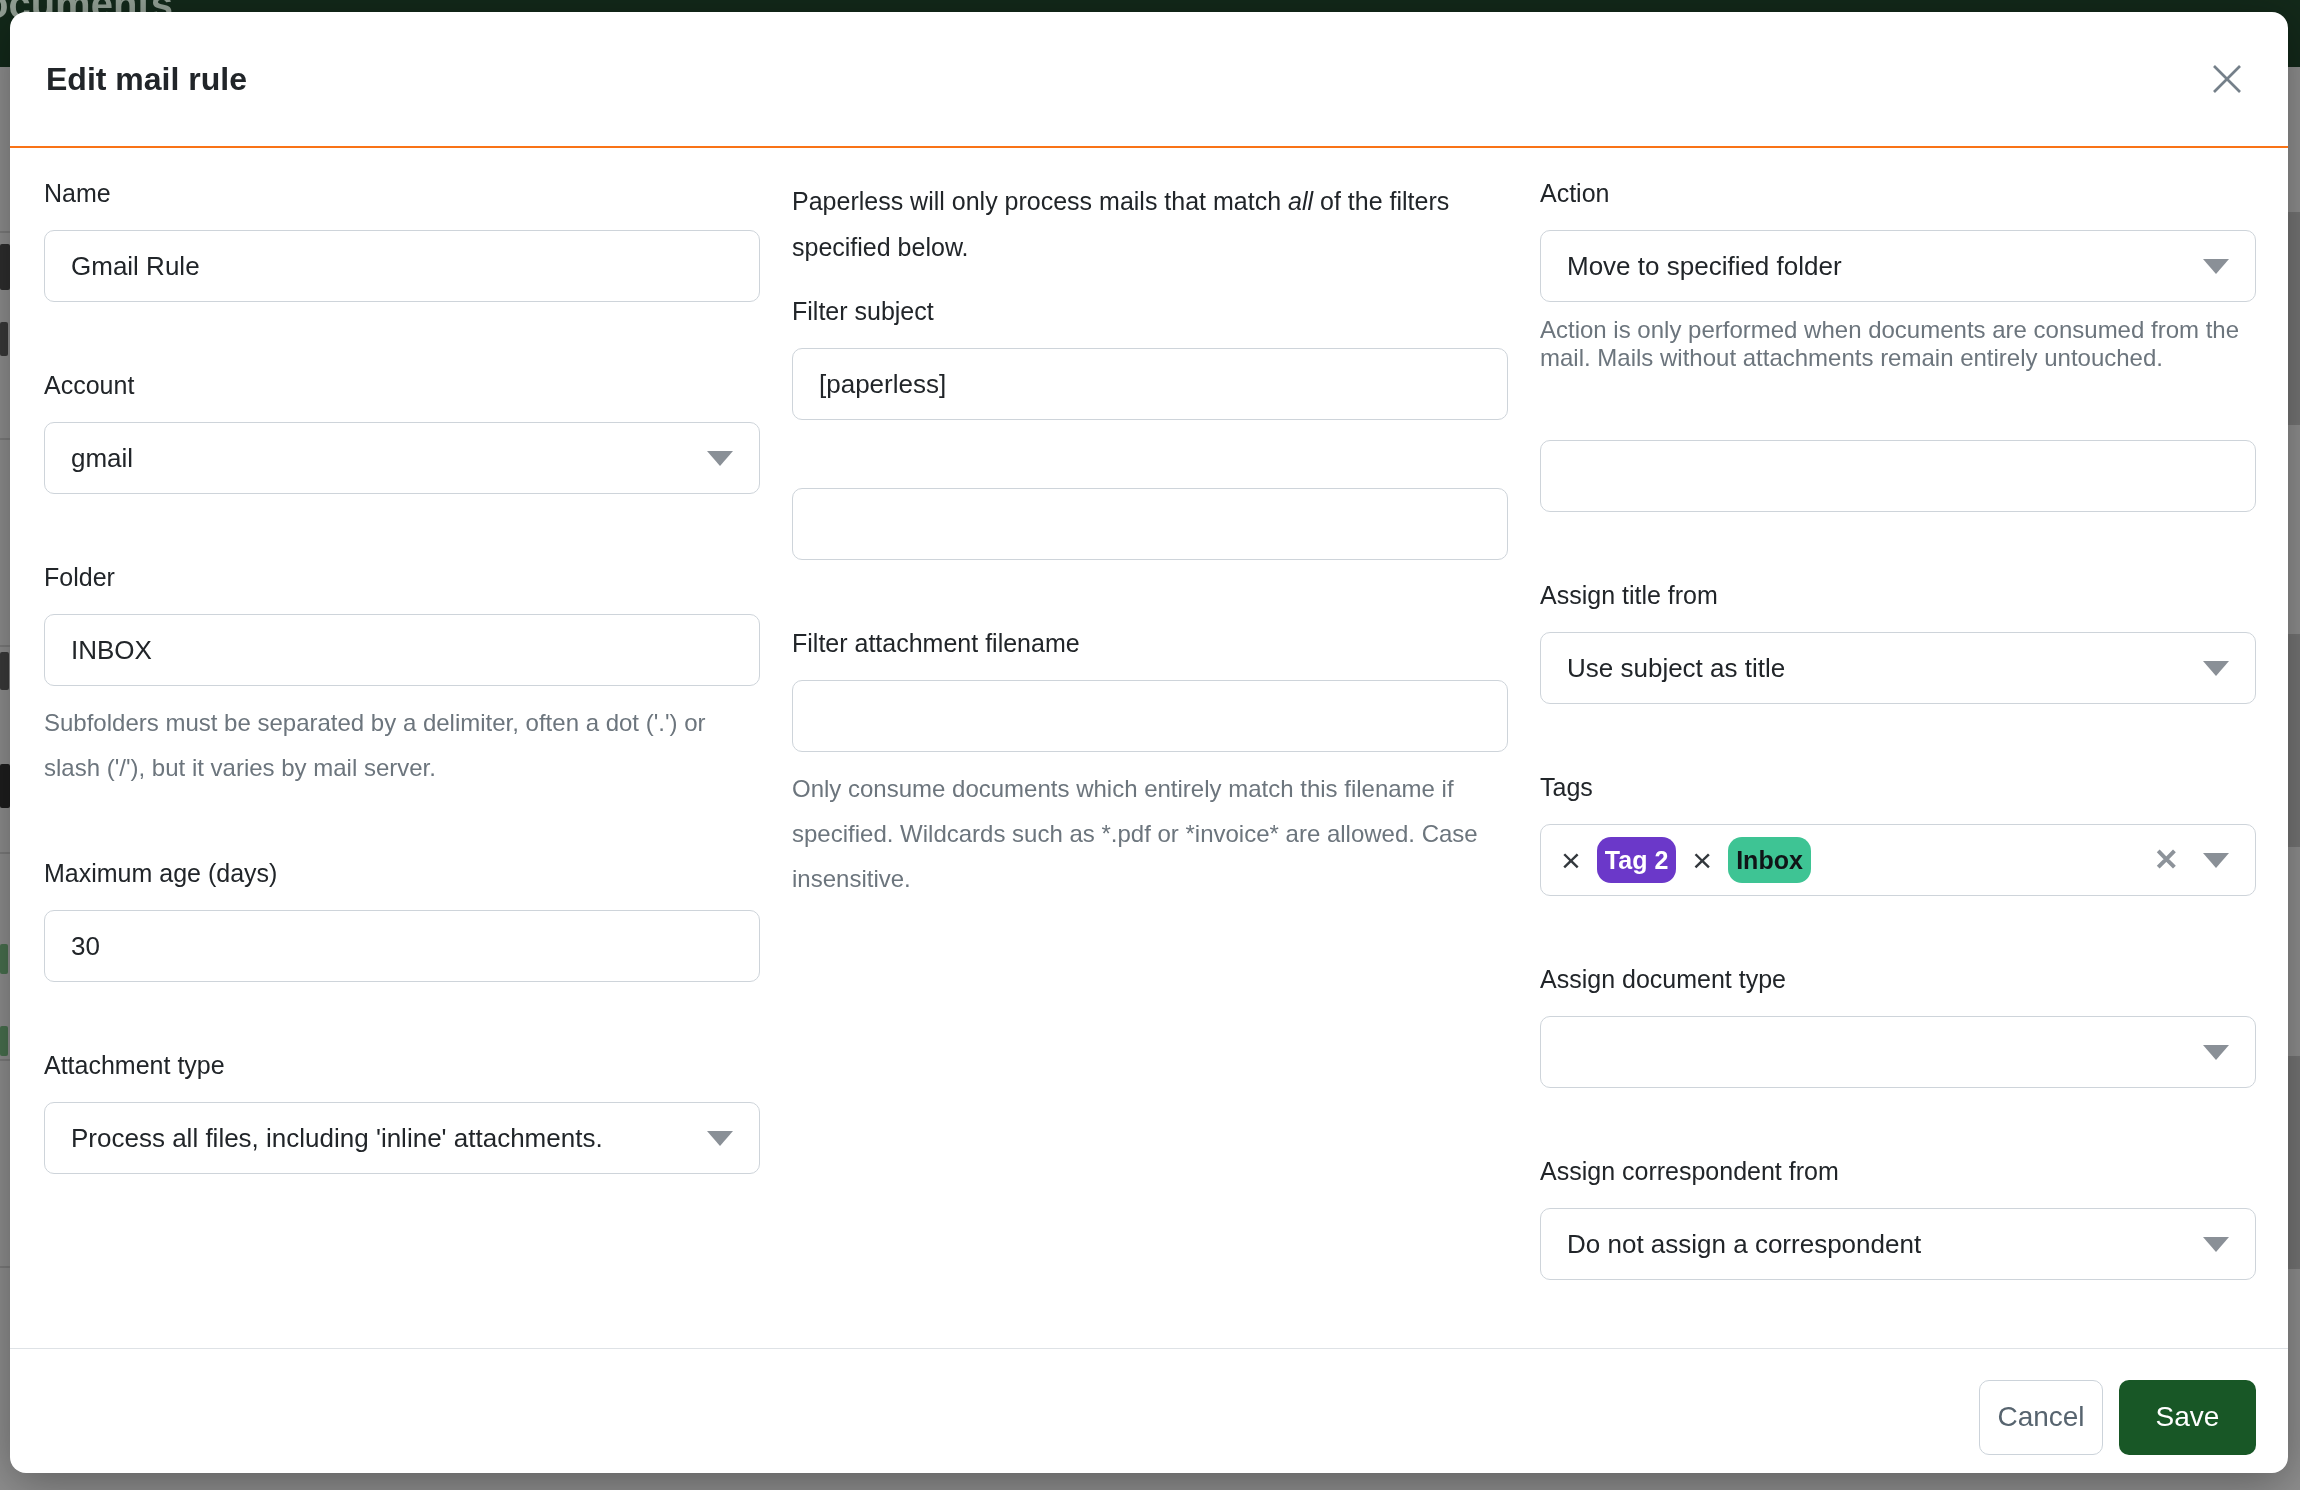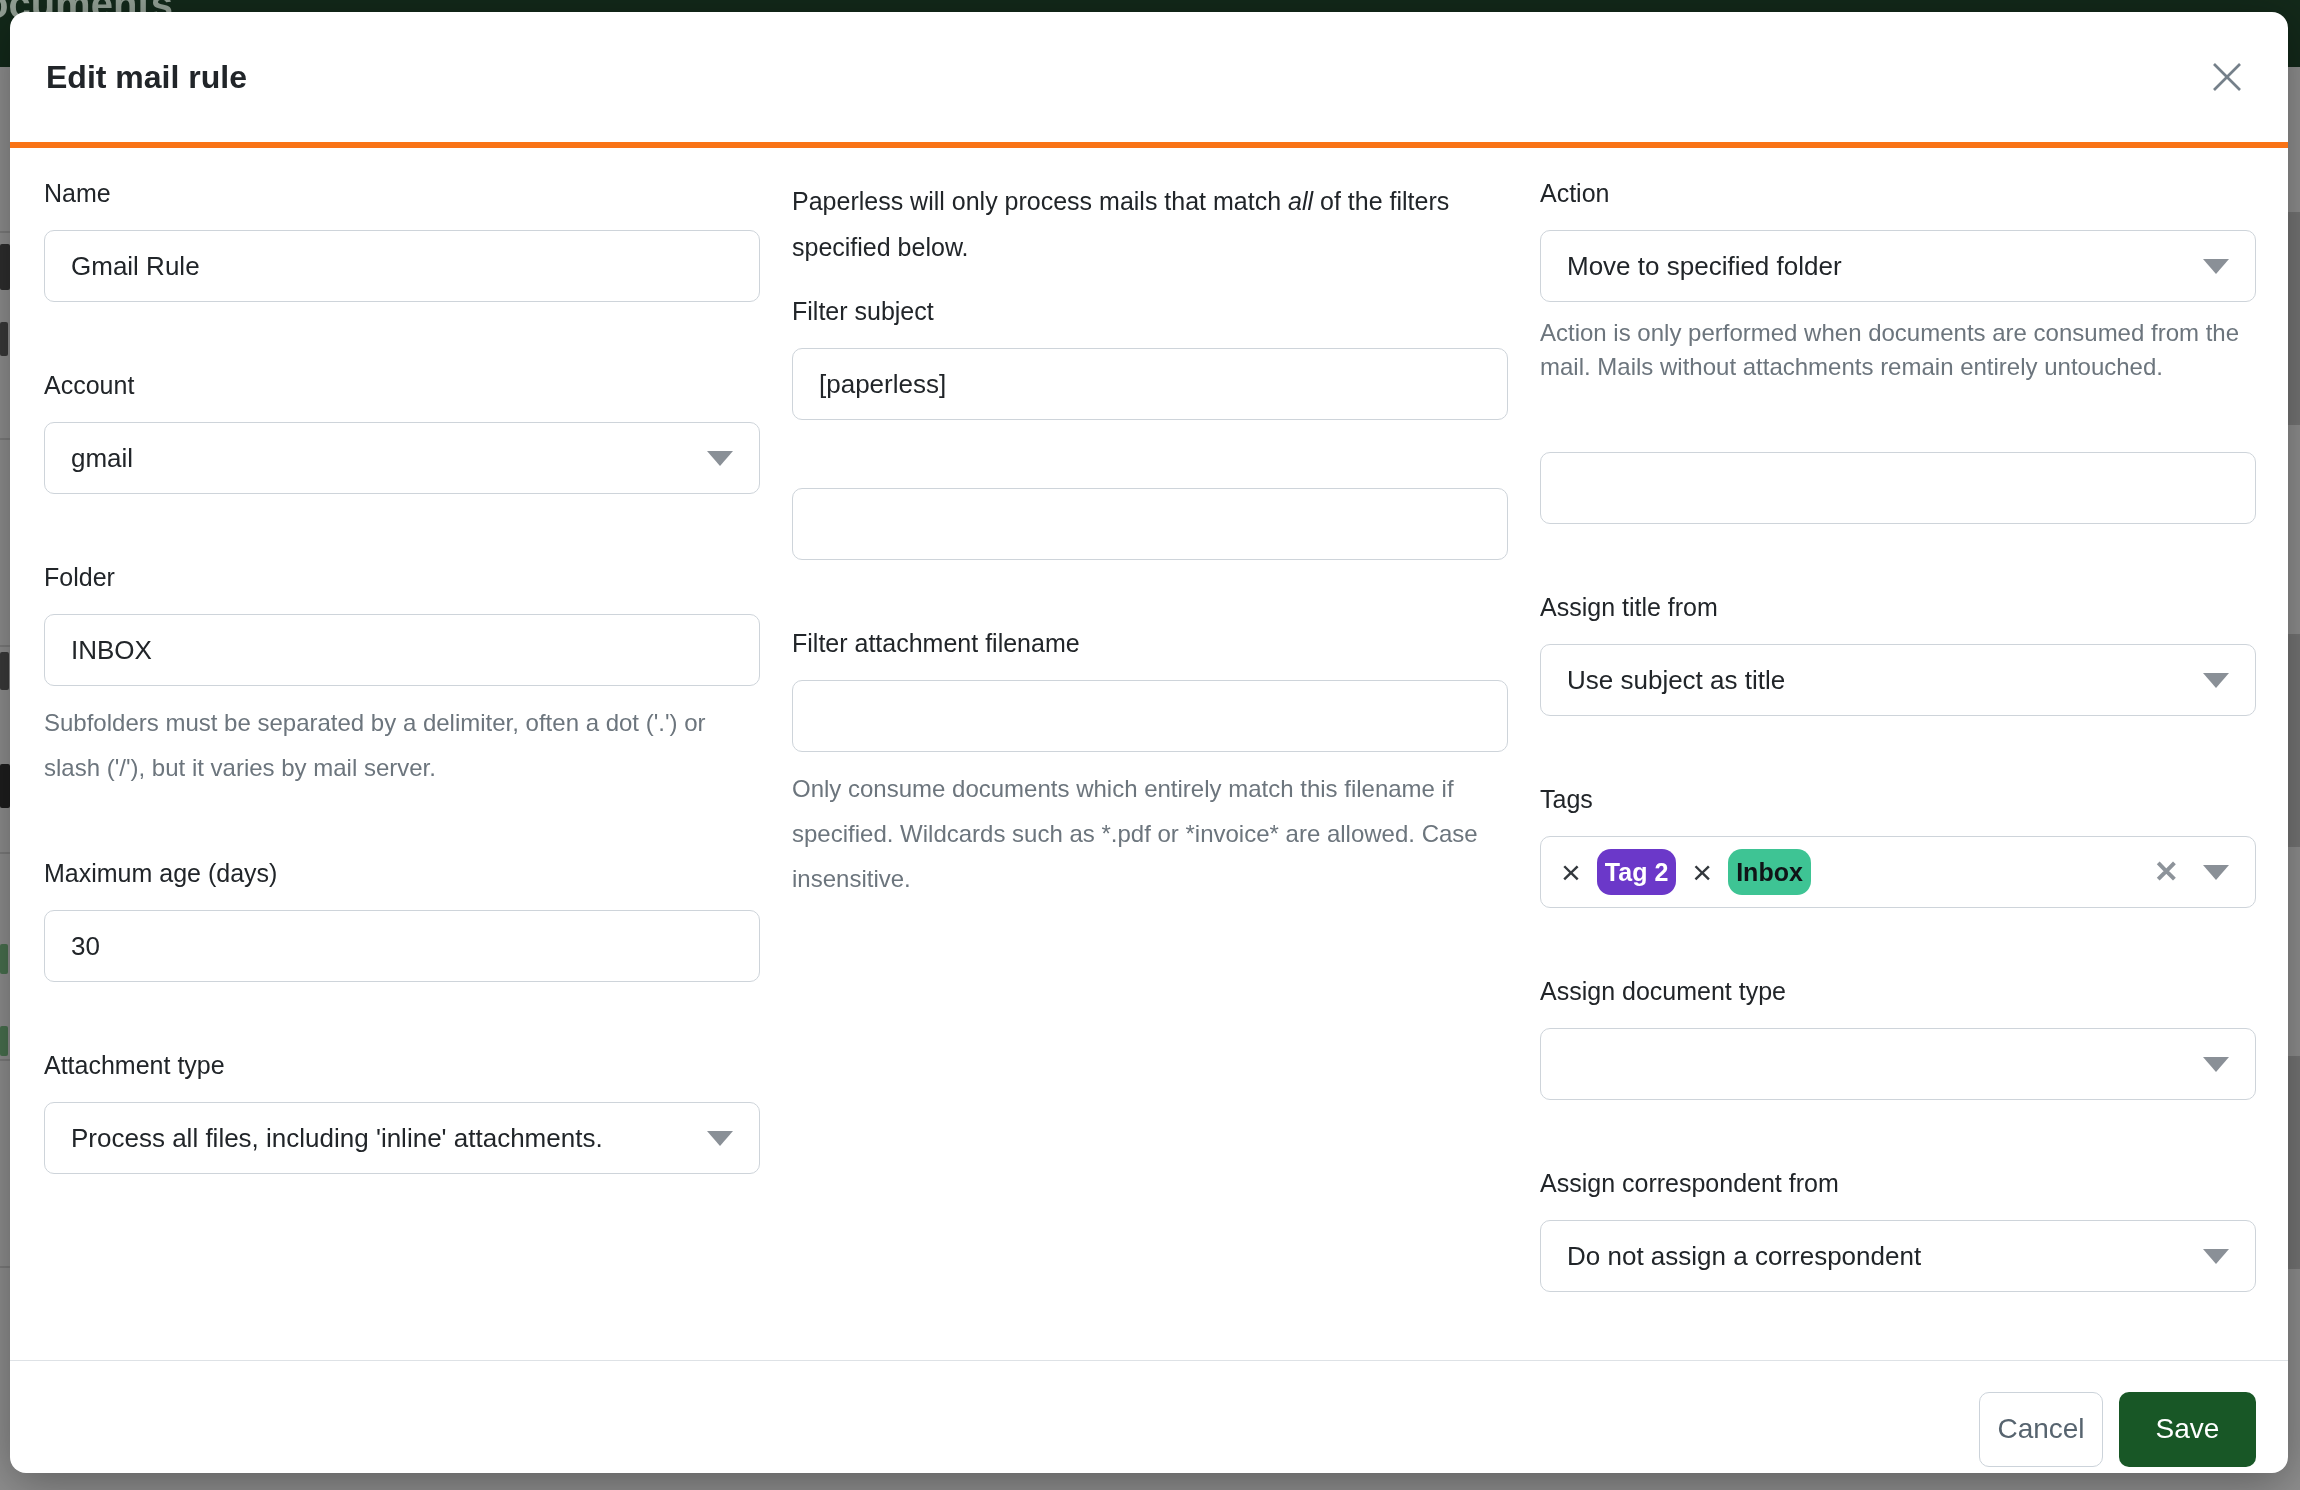--- a/index.html
+++ b/index.html
@@ -20,21 +20,21 @@
   
   .modal{
     position:absolute;left:10px;top:12px;width:2278px;height:1461px;
     background:#ffffff;border-radius:16px;
     box-shadow:0 10px 48px rgba(0,0,0,.35);
     display:flex;flex-direction:column;box-sizing:border-box;
   }
   .modal-header{
     height:136px;min-height:136px;box-sizing:border-box;
     padding:0 36px;display:flex;align-items:center;justify-content:space-between;
-    border-bottom:6px solid #f97316;
+    border-bottom:2px solid #f97316;
   }
   .modal-title{font-size:32px;font-weight:700;color:#212529;}
   .close-btn{background:none;border:none;padding:6px;cursor:pointer;line-height:0;}
   .modal-body{
     flex:1;display:grid;grid-template-columns:1fr 1fr 1fr;column-gap:32px;
     padding:30px 32px 0 34px;align-content:start;box-sizing:border-box;
   }
   .field{margin-bottom:68px;}
   .form-label{display:block;font-size:25px;line-height:30px;color:#212529;margin:0 0 22px 0;}
   .control{
@@ -168,21 +168,21 @@
       </div>
     </div>
 
     <div>
       <div class="field">
         <label class="form-label">Action</label>
         <div class="control select">
           <span class="select-value">Move to specified folder</span>
           <span class="caret"></span>
         </div>
-        <div class="help" style="line-height:34px">Action is only performed when documents are consumed from the mail. Mails without attachments remain entirely untouched.</div>
+        <div class="help" style="line-height:28px">Action is only performed when documents are consumed from the mail. Mails without attachments remain entirely untouched.</div>
       </div>
       <div class="field">
         <input class="control" value="" style="">
       </div>
       <div class="field">
         <label class="form-label">Assign title from</label>
         <div class="control select">
           <span class="select-value">Use subject as title</span>
           <span class="caret"></span>
         </div>

